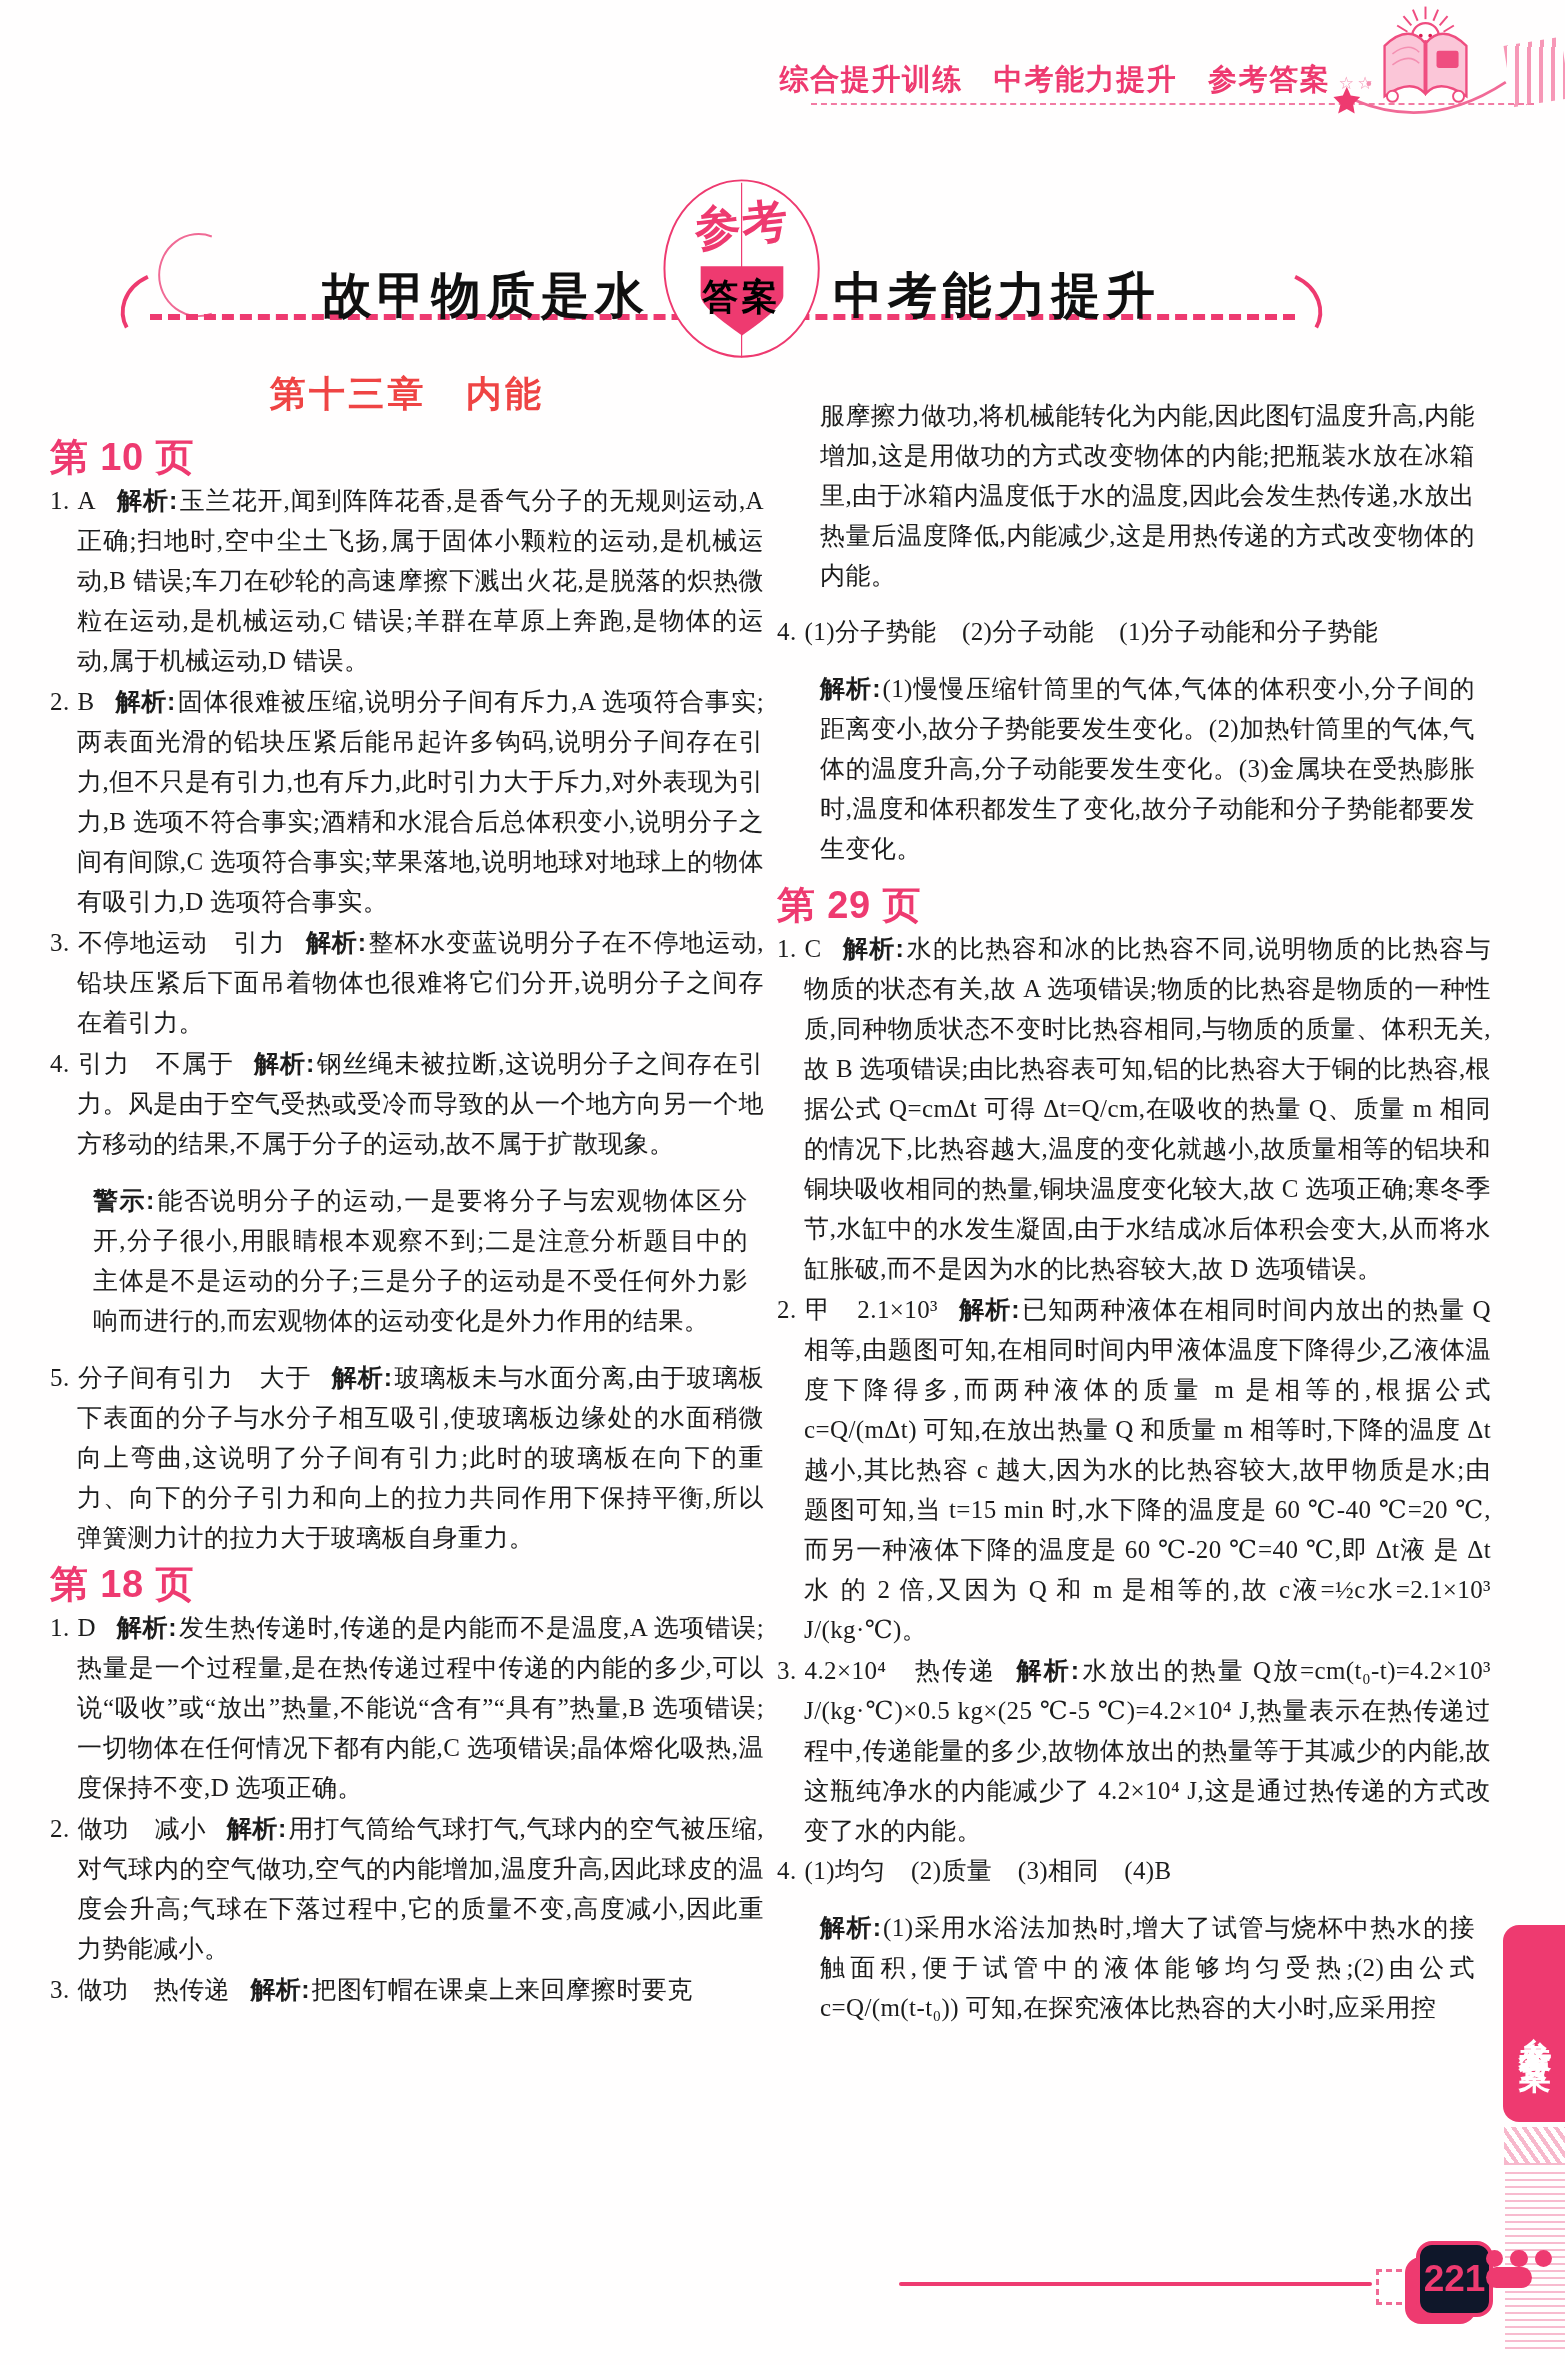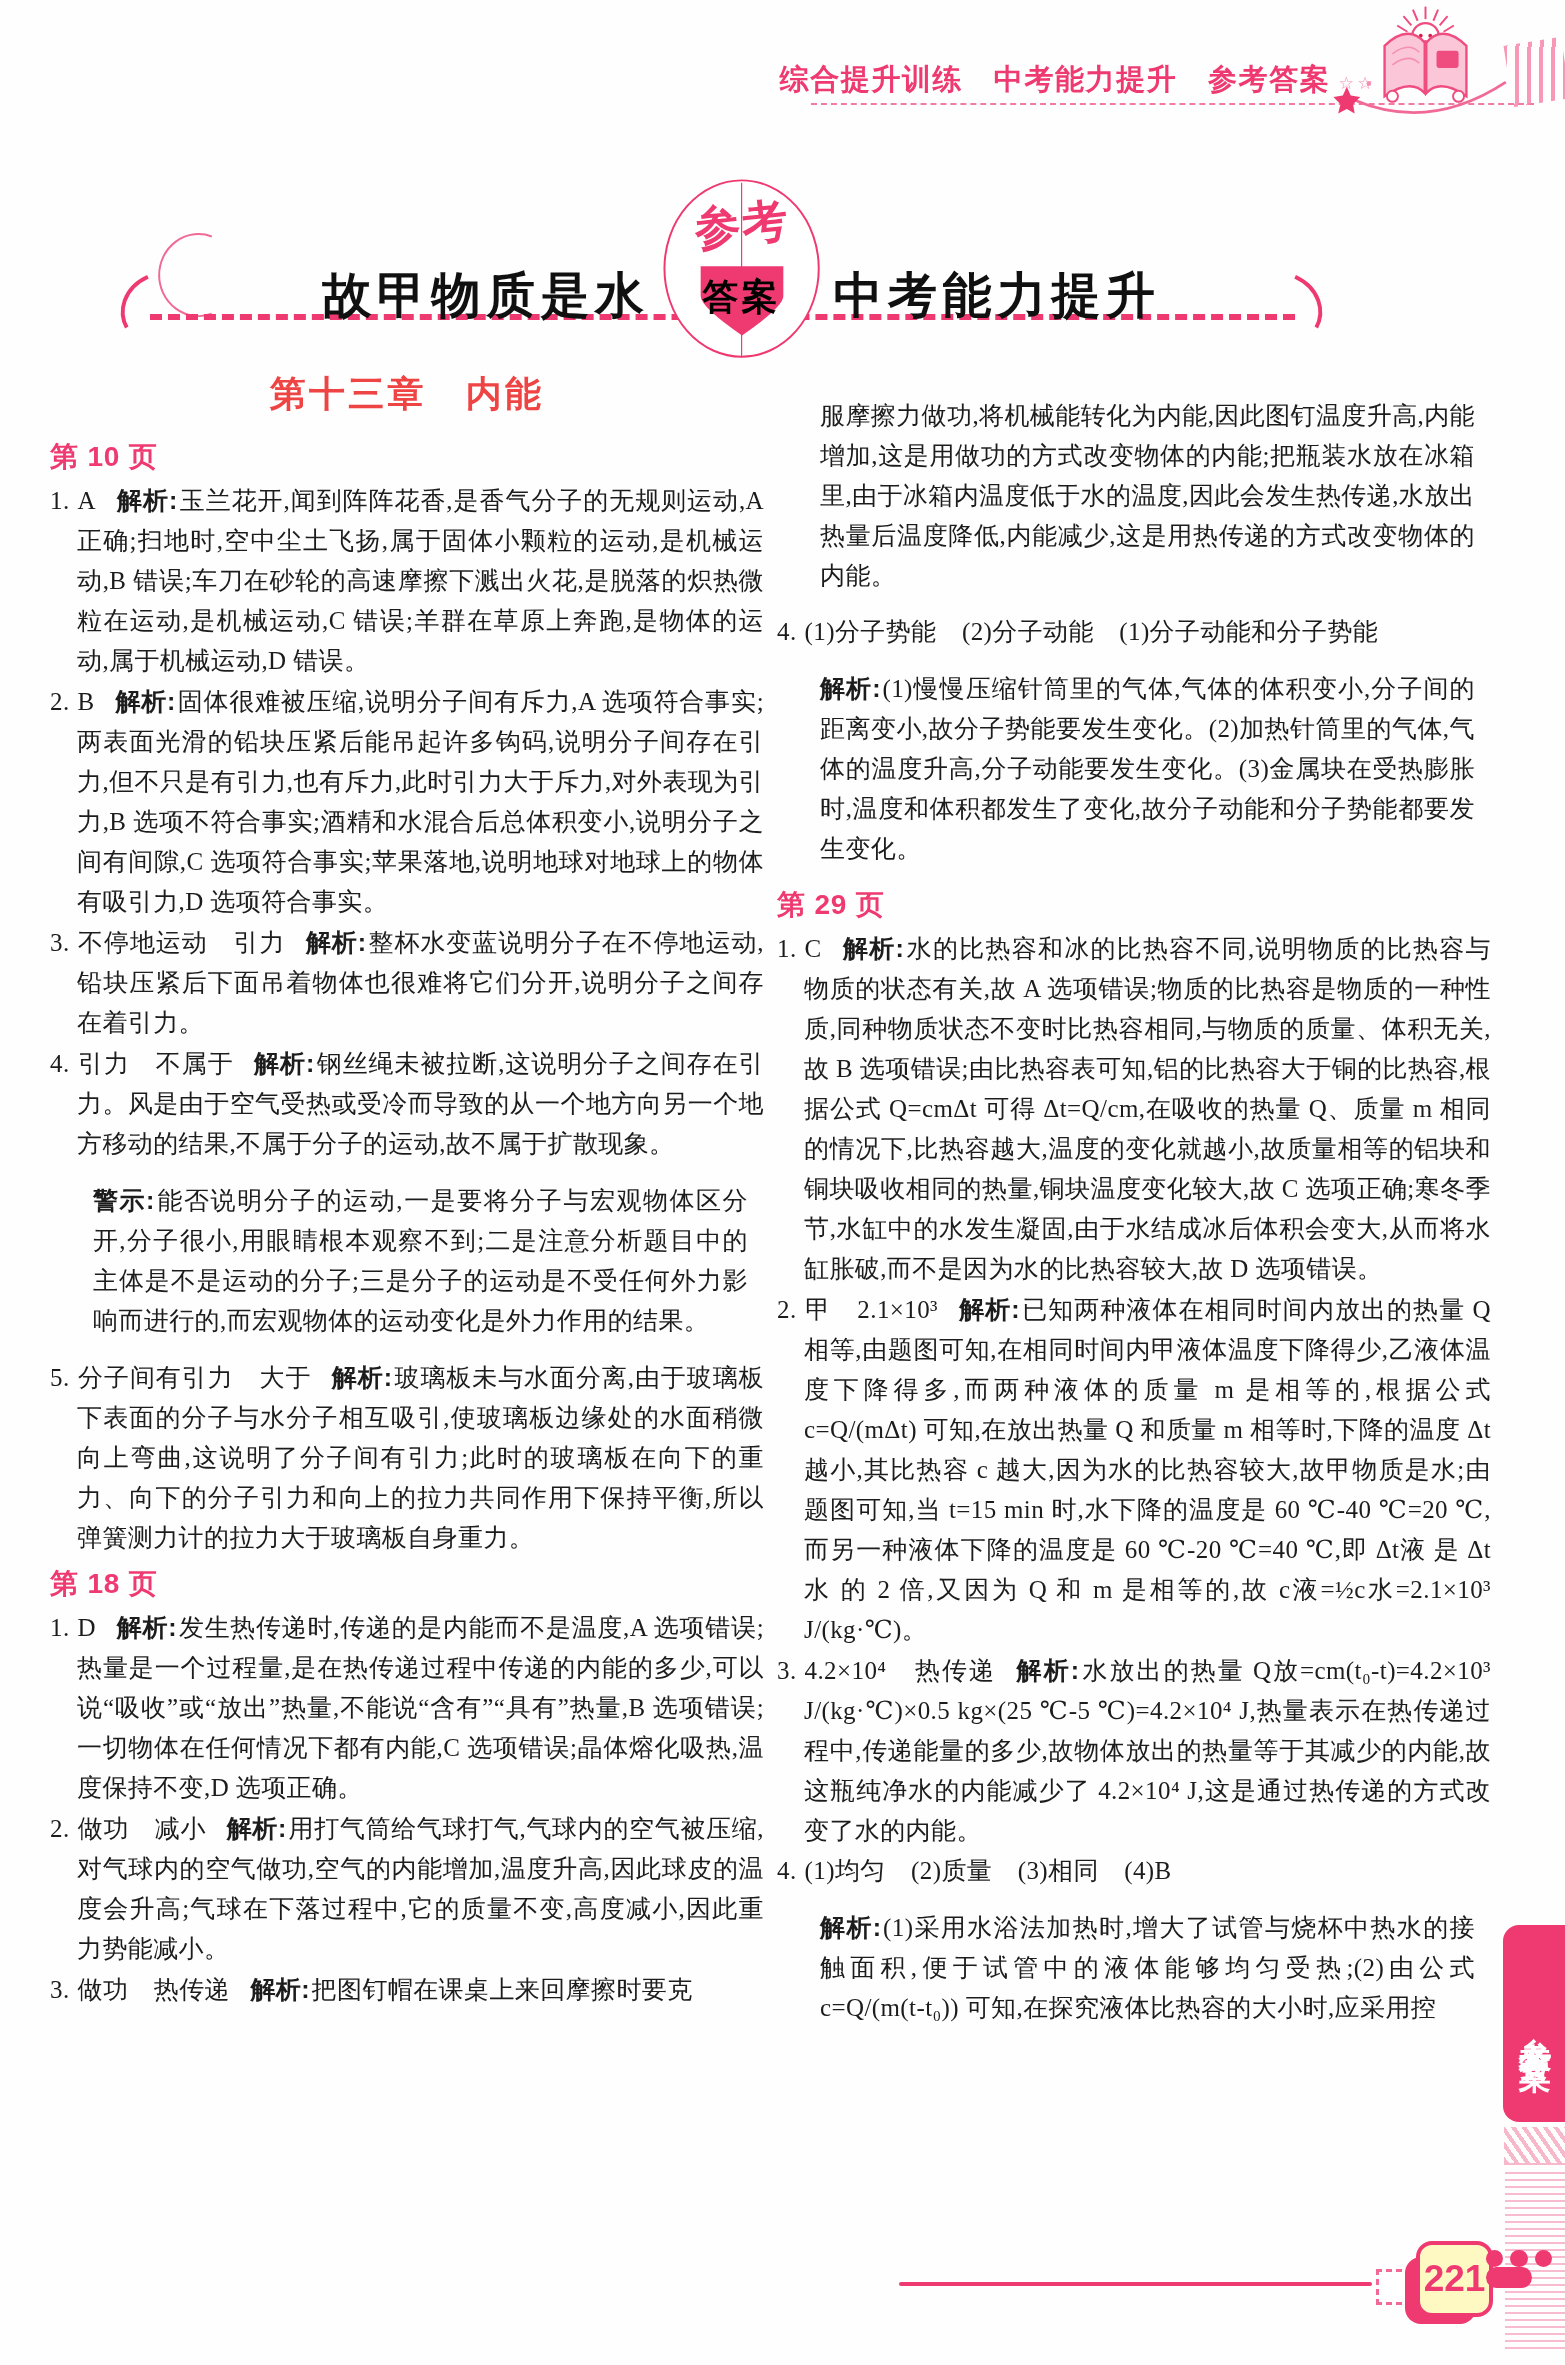--- a/index.html
+++ b/index.html
@@ -37,21 +37,21 @@
   .curl-right{left:1292px;top:274px;}
   .flourish-arc{position:absolute;left:155px;top:230px;z-index:1;}
 
   
   .col{position:absolute;width:714px;font-size:25px;line-height:40px;text-align:justify;
       letter-spacing:0.4px;}
   .col-left{left:50px;top:371px;}
   .col-right{left:777px;top:380px;}
   .chapter{margin:0 0 20.5px 0;text-align:center;color:#ef4444;font-size:36px;font-weight:900;
       font-family:"Liberation Sans","DejaVu Sans",sans-serif;letter-spacing:3.2px;line-height:1.25;}
-  .page-marker{margin:6.3px 0 3.2px 0;color:#ee3a70;font-weight:800;font-size:28px;
+  .page-marker{margin:6.3px 0 3.2px 0;color:#ee3a70;font-weight:800;font-size:38px;
       font-family:"Liberation Sans","DejaVu Sans",sans-serif;letter-spacing:0.8px;}
   p.entry{margin:0;padding-left:27px;text-indent:-27px;}
   p.cont, p.jiexi{margin:16px;padding-left:27px;text-indent:0;}
   .num{margin-right:8px;}
   .lead{margin-right:20.5px;}
   b.label{font-weight:800;font-family:"Liberation Sans","DejaVu Sans",sans-serif;margin-right:1.6px;}
 
   
   .side-tab{position:absolute;right:0;top:1925px;width:63px;height:197px;background:#ee3a70;
       border-radius:16px 0 0 16px;display:flex;justify-content:center;align-items:center;cursor:pointer;}
@@ -60,21 +60,21 @@
   .side-tab-hatch{position:absolute;right:0;top:2127px;width:62px;height:36px;
       background:repeating-linear-gradient(55deg,#f7b8cc 0 4px,#ffffff 4px 8.7px);
       border-bottom:2.4px solid #f7b8cc;}
 
   
   .footer-line{position:absolute;left:899px;top:2282px;width:473px;height:4px;background:#ee3a70;border-radius:2.4px;}
   .footer-dashsq{position:absolute;left:1376px;top:2269px;width:30px;height:30px;
       border:3.2px dashed #f06a95;background:#fff;}
   .pagenum-shadow{position:absolute;left:1405px;top:2257px;width:71px;height:67px;
       background:#ee3a70;border-radius:16px;z-index:1;}
-  .pagenum{position:absolute;left:1416px;top:2241px;width:69px;height:68px;background:#fef9c3;
+  .pagenum{position:absolute;left:1416px;top:2241px;width:69px;height:68px;background:#0f172a;
       border:4.7px solid #ee3a70;border-radius:16px;z-index:2;display:flex;align-items:center;
       justify-content:center;font-family:"Liberation Sans","DejaVu Sans",sans-serif;
       font-size:37px;font-weight:800;color:#ee3a70;}
   .footer-dots{position:absolute;left:1486px;top:2250px;z-index:3;}
   .footer-dots i{display:inline-block;width:17.4px;height:17.4px;border-radius:50%;background:#ee3a70;
       margin-right:7px;vertical-align:middle;}
   .footer-dots .bar{display:inline-block;width:46px;height:20.5px;border-radius:11px;background:#ee3a70;
       vertical-align:middle;}
   .edge-texture{position:absolute;left:1505px;top:2168px;width:61px;height:181px;
       background:repeating-linear-gradient(0deg,#f6afc6 0 2.4px,rgba(0,0,0,0) 2.4px 7px);opacity:.85;}

